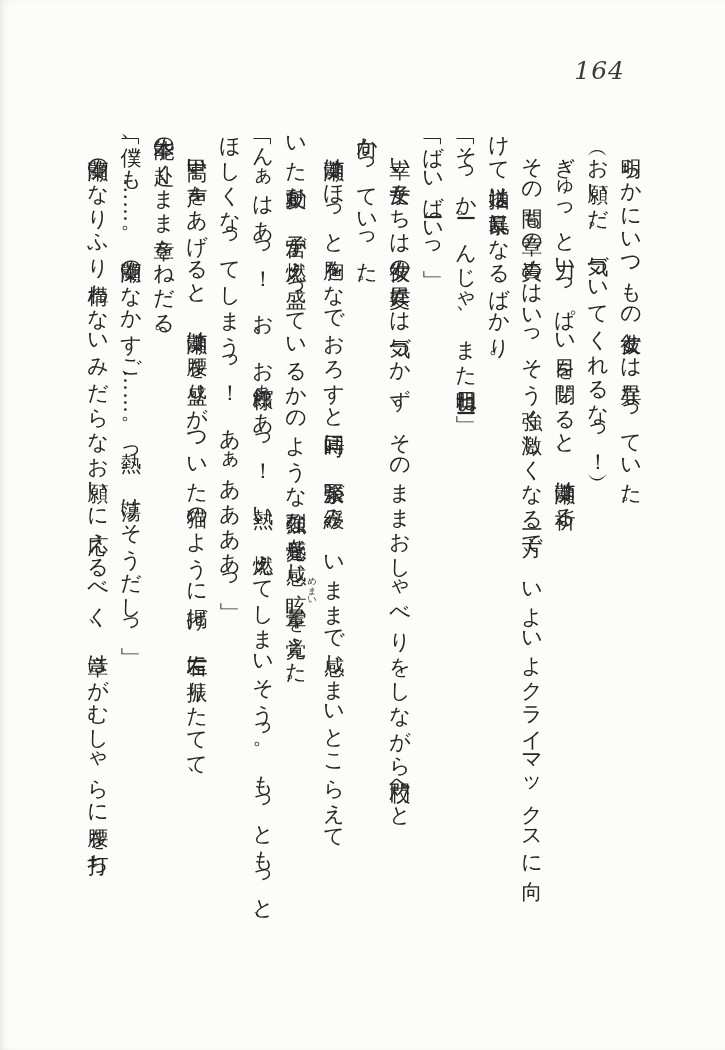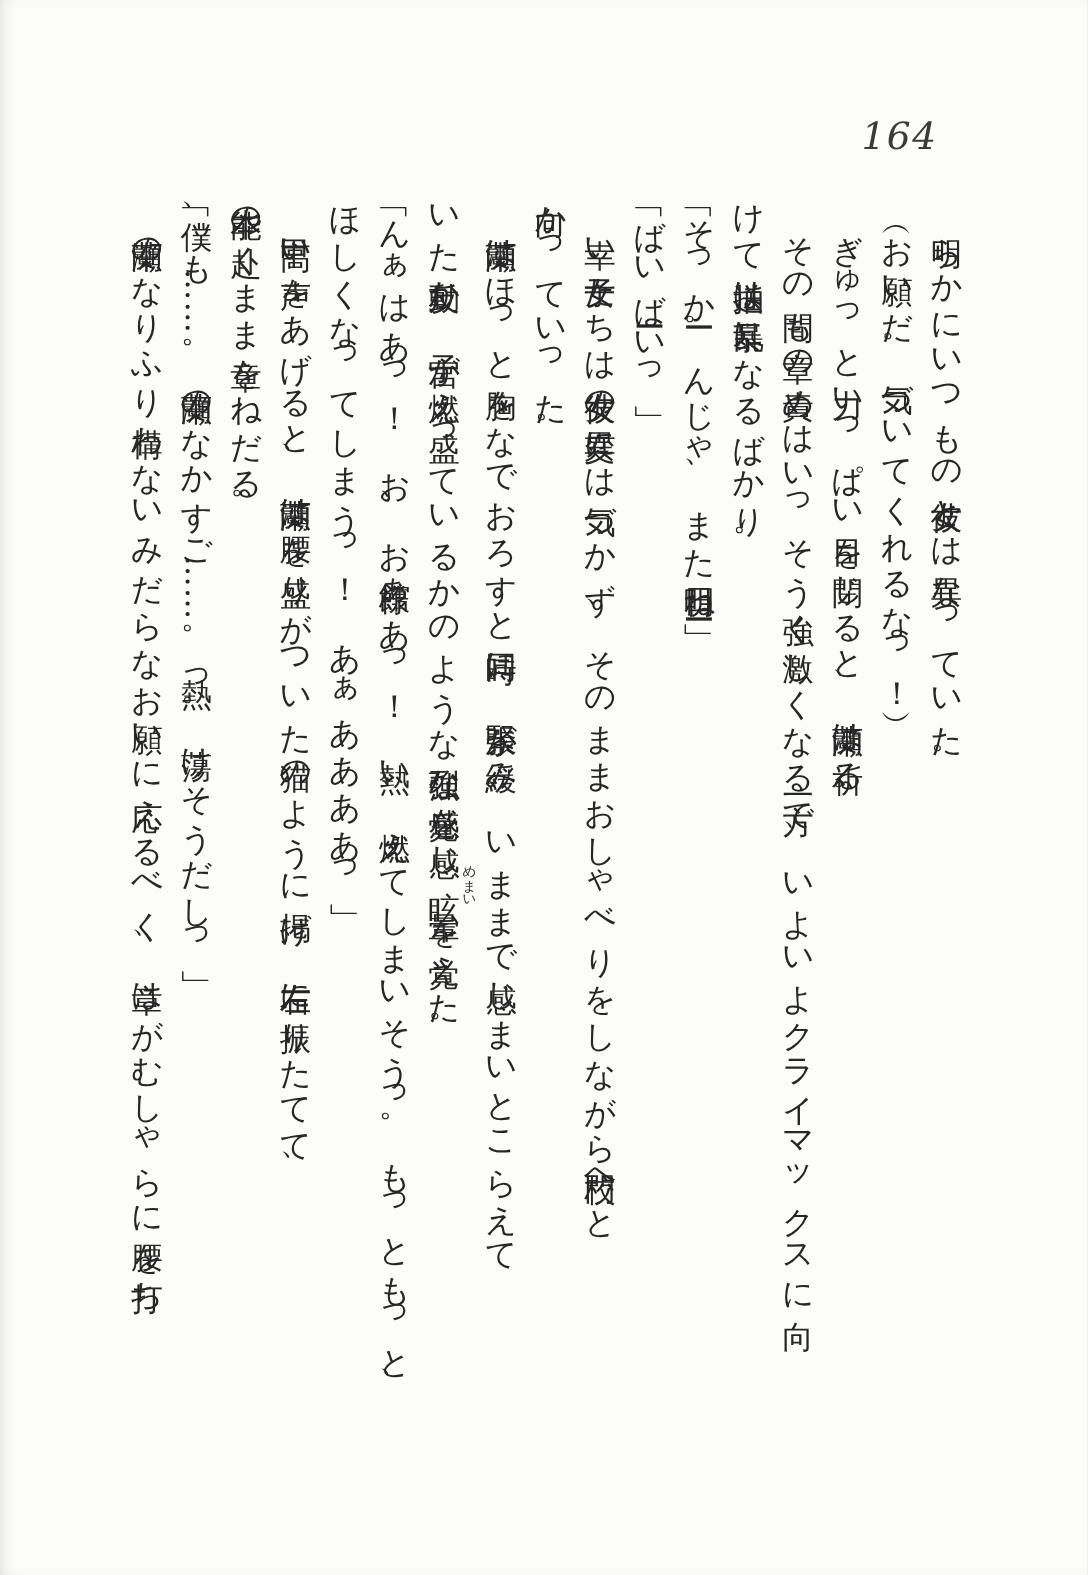--- a/index.html
+++ b/index.html
@@ -13,21 +13,21 @@
     height: 1050px;
     margin: 0 auto;
     background: #fcfcfa;
     overflow: hidden;
     font-family: "DejaVu Serif", "Liberation Serif", serif;
     color: #262626;
     box-shadow: inset 6px 0 14px -10px rgba(0,0,0,0.25);
   }
   .page-number {
     position: absolute;
-    top: 76px;
+    top: 56px;
     right: 100px;
     font-size: 25px;
     font-style: italic;
     letter-spacing: 1px;
     color: #3a3a3a;
   }
   .text-block {
     position: absolute;
     top: 122px;
     right: 78px;

